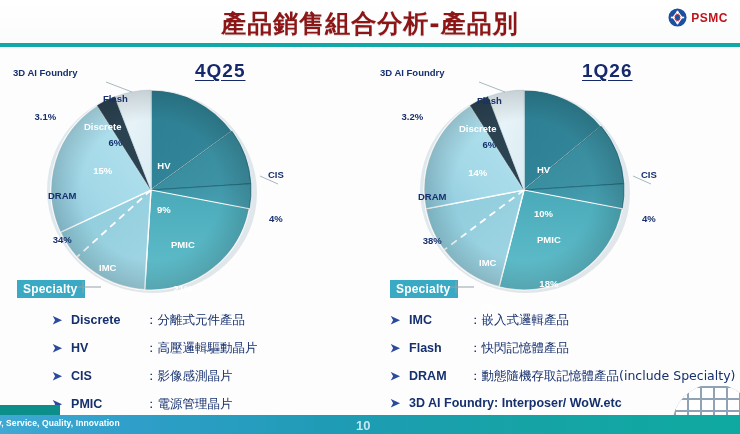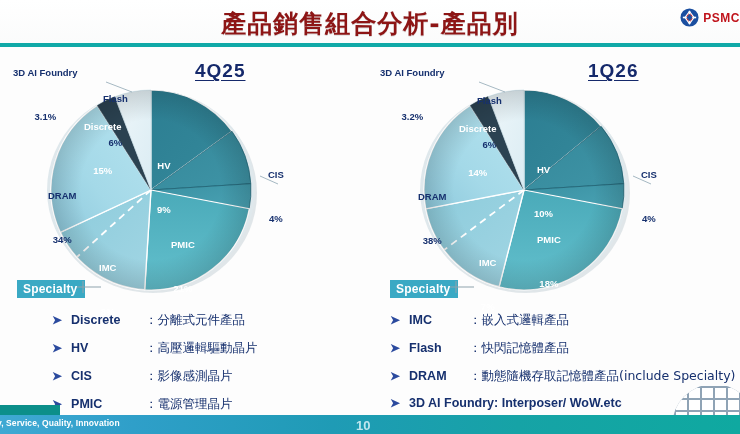--- a/index.html
+++ b/index.html
@@ -16,35 +16,35 @@
   .header{ position:absolute; left:0; top:0; width:740px; height:47px;
            background:linear-gradient(180deg,#ffffff 0%,#fafbfb 100%); }
   .title{
     position:absolute; left:0; top:7px; width:740px; text-align:center;
     font-size:25px; font-weight:bold; color:#8d1515;
     letter-spacing:1px; font-family:"DejaVu Sans","Liberation Sans",sans-serif;
     text-shadow:0 1px 0 rgba(0,0,0,.12);
   }
   .hrule{ position:absolute; left:0; top:43px; width:740px; height:4px;
           background:#10a9a7; }
-  .logo{ position:absolute; right:0; top:8px; display:flex; align-items:center; gap:4px; }
+  .logo{ position:absolute; right:12px; top:8px; display:flex; align-items:center; gap:4px; }
   .logo-mark{ width:19px; height:19px; position:relative; }
   .logo-txt{ font-size:12px; font-weight:bold; color:#c0141c; letter-spacing:.5px; }
 
   
   .chart-block{ position:absolute; top:52px; width:365px; height:255px; }
   .chart-left{ left:5px; }
   .chart-right{ left:372px; }
   .q-label{
     position:absolute; top:8px; font-size:19px; font-weight:bold;
     color:#15296b; text-decoration:underline; text-underline-offset:3px;
     letter-spacing:1px;
   }
   .chart-left .q-label{ left:190px; }
-  .chart-right .q-label{ left:216px;text-align:right; }
+  .chart-right .q-label{ left:210px;text-align:right; }
 
   .pie-wrap{ position:absolute; left:26px; top:28px; width:248px; height:220px; }
   .chart-right .pie-wrap{ left:32px; }
   .pie-wrap svg{ display:block; }
 
   
   .olab{ position:absolute; font-size:9.5px; font-weight:bold; color:#16306e;
          line-height:1.15; text-align:center; white-space:nowrap; }
   .olab .pct{ display:block; font-size:9.5px;margin-top:33px; }
 

